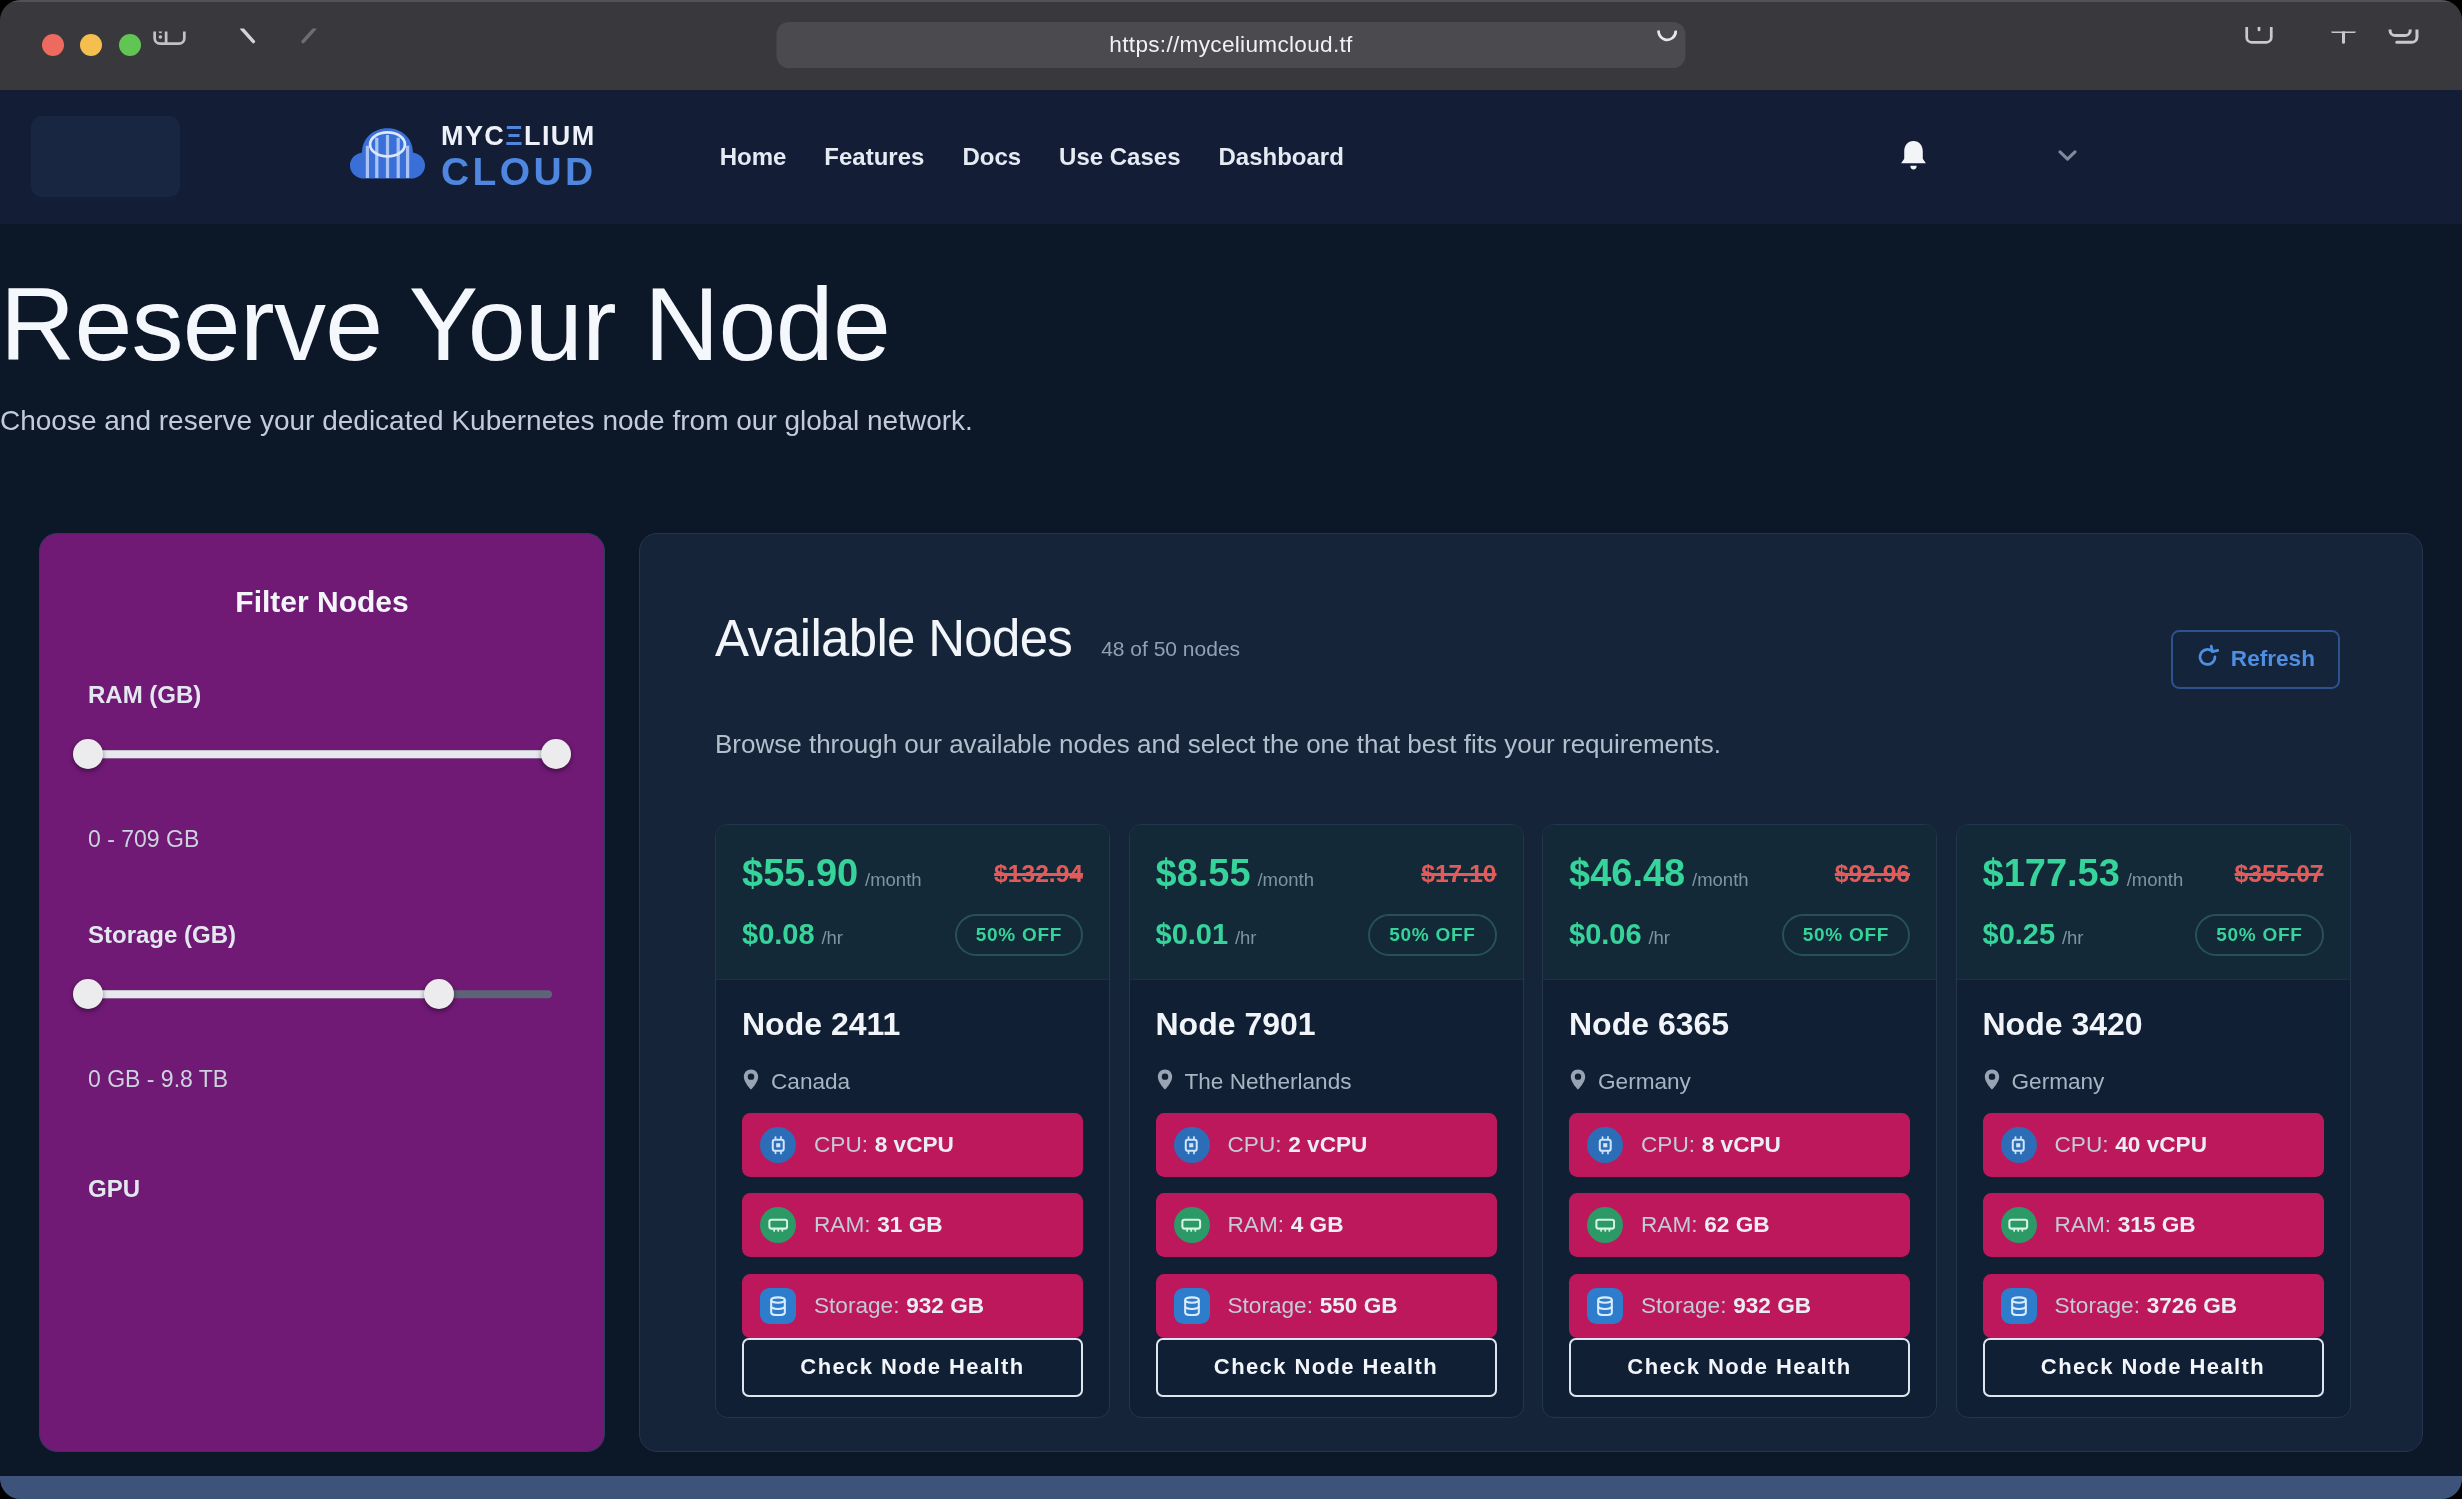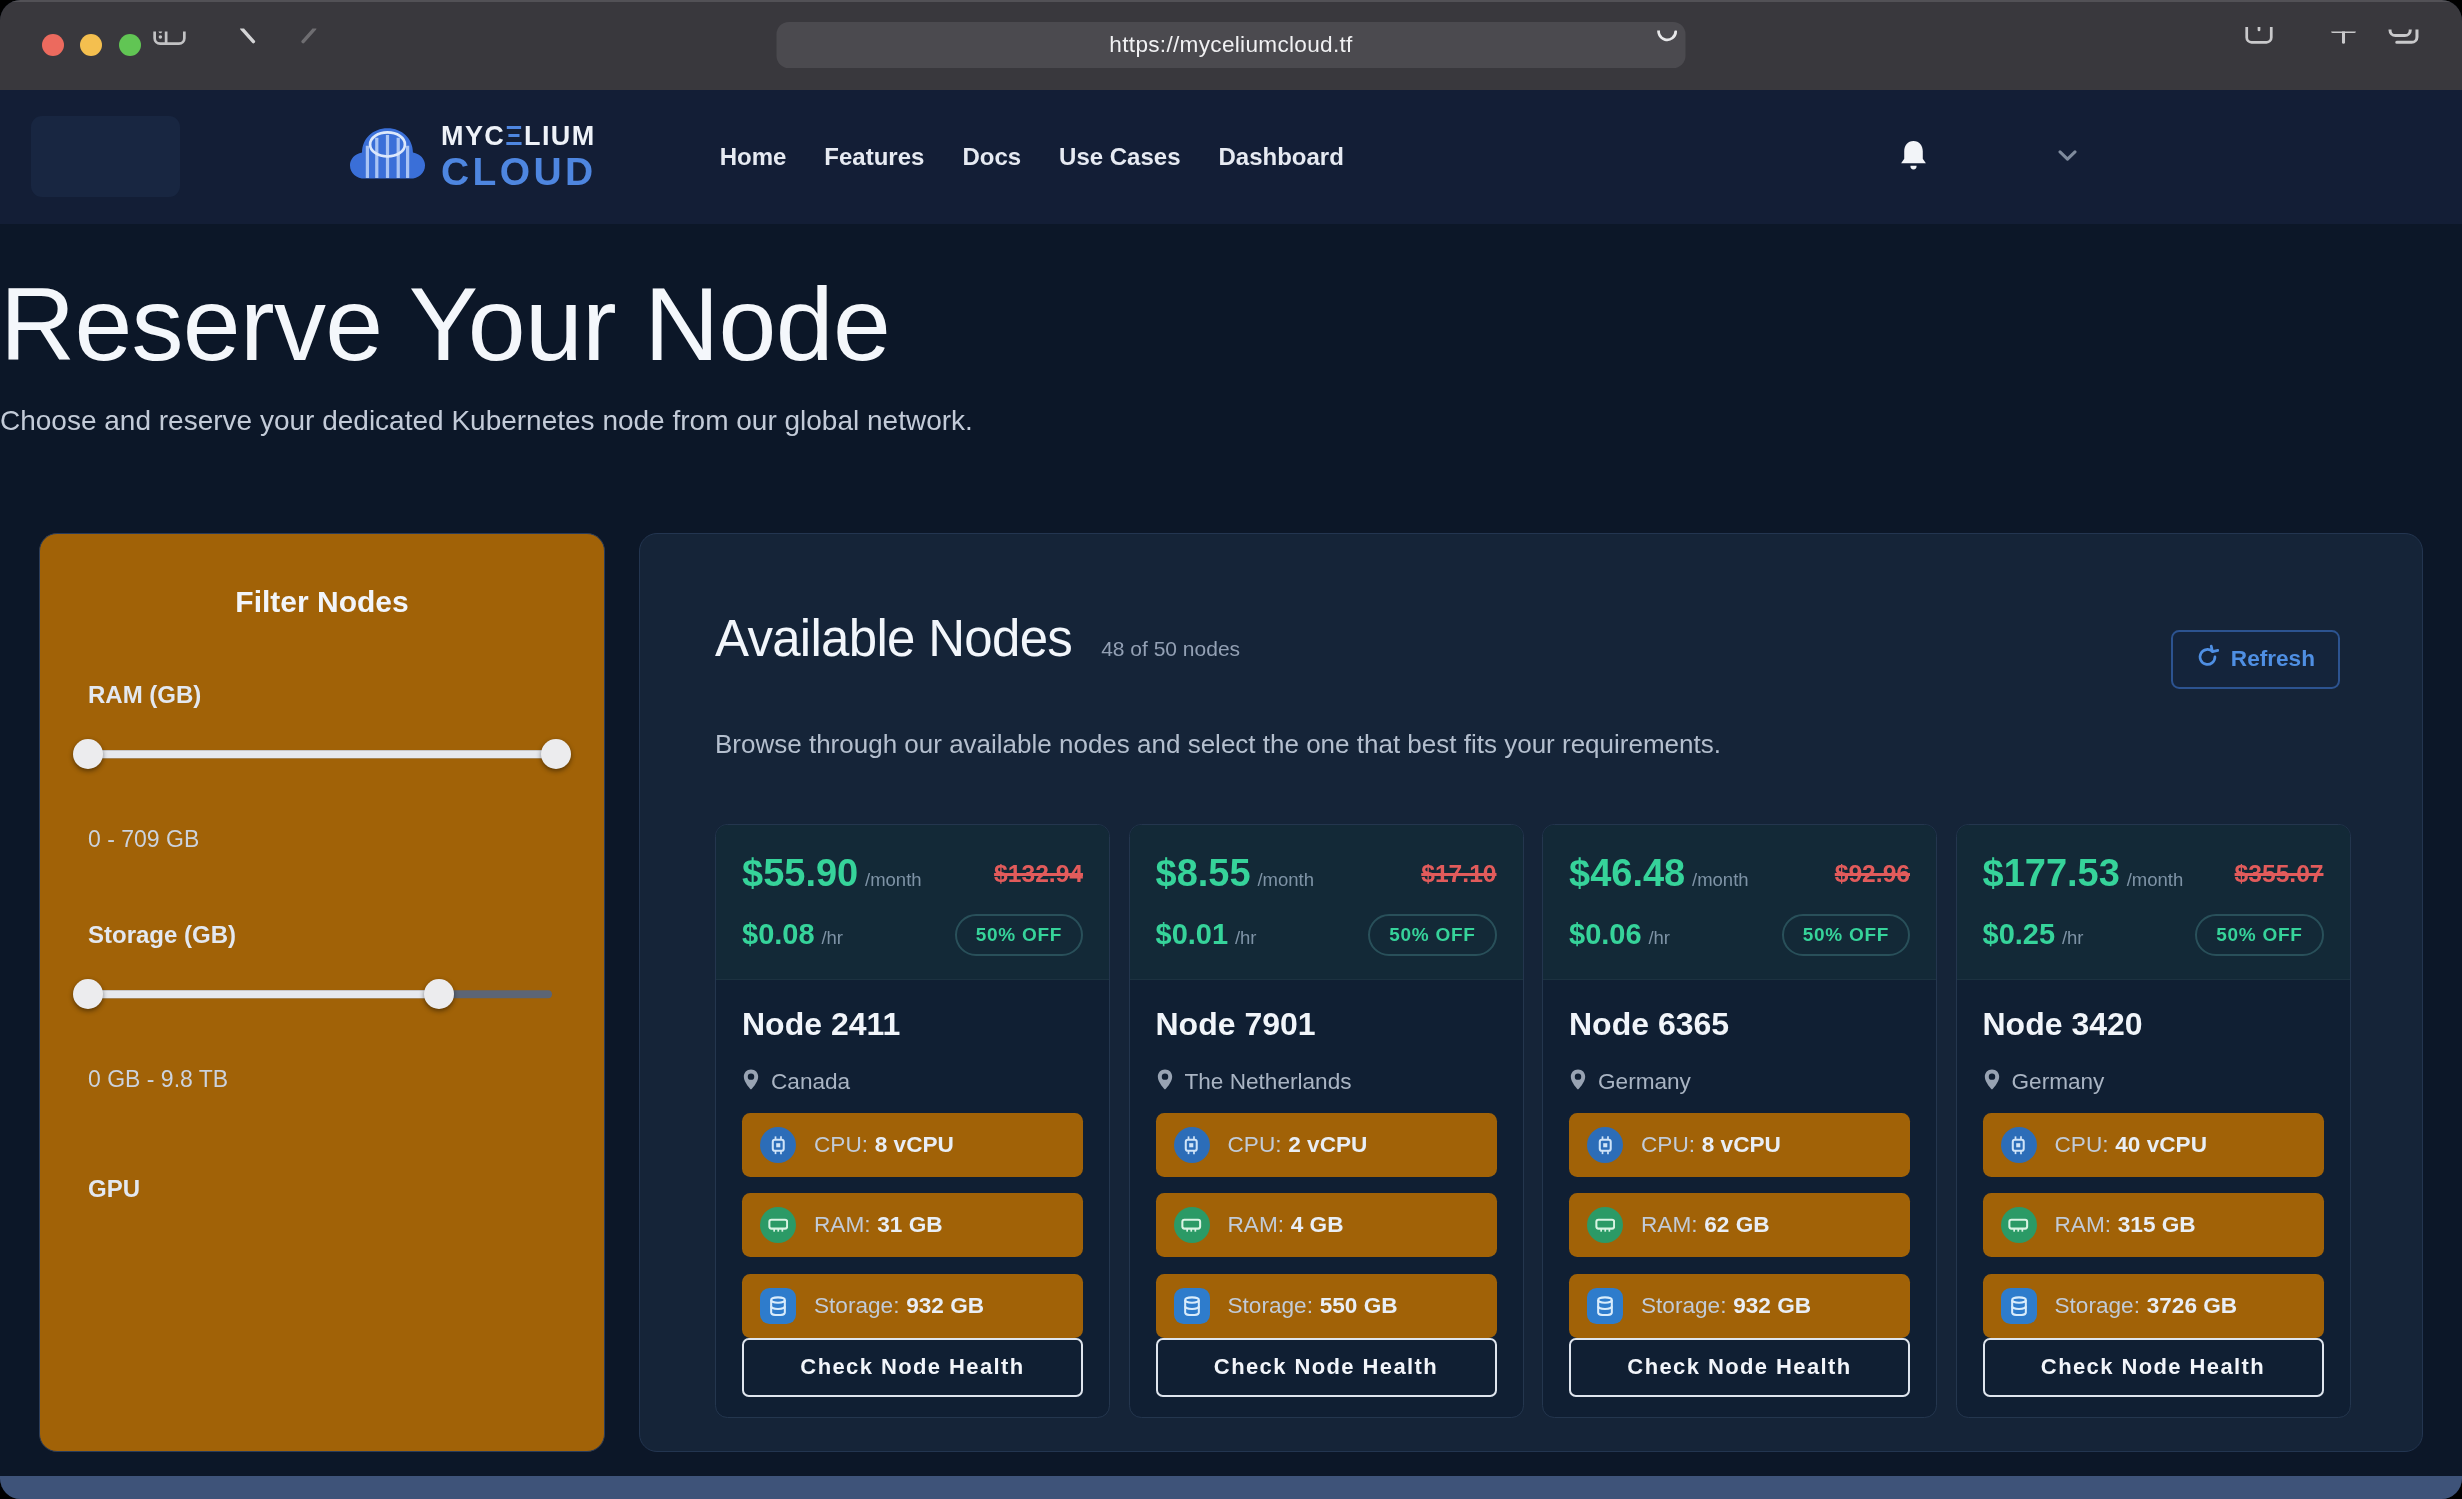--- a/index.html
+++ b/index.html
@@ -33,21 +33,21 @@
   .nav-chevron{position:absolute;left:2058px;top:50%;transform:translateY(-50%);}
 
   
   .hero{margin-top:41px;}
   .hero-title{font-size:104px;font-weight:500;color:#f4f7fb;letter-spacing:-0.7px;}
   .hero-sub{margin-top:21px;font-size:28px;color:#c3cbd8;}
 
   
   .content{display:flex;gap:34px;padding:0 39px;margin-top:96px;height:919px;align-items:stretch;}
 
-  .filter-panel{width:566px;flex-shrink:0;box-sizing:border-box;background:#a16207;border:1.4px solid #2a3c5a;border-radius:18px;padding:51px 48px;overflow:hidden;}
+  .filter-panel{width:566px;flex-shrink:0;box-sizing:border-box;background:#701a75;border:1.4px solid #2a3c5a;border-radius:18px;padding:51px 48px;overflow:hidden;}
   .f-title{text-align:center;font-size:30px;font-weight:700;color:#f2f5fa;}
   .f-section{margin-top:68px;}
   .f-section:first-of-type{margin-top:62px;}
   .f-label{font-size:24px;font-weight:600;color:#e3e8f0;}
   .f-slider{position:relative;height:30px;margin-top:30px;}
   .track{position:absolute;left:4.1px;right:4.1px;top:50%;transform:translateY(-50%);height:7.5px;border-radius:4.1px;background:#5c6575;}
   .track-fill{position:absolute;top:0;bottom:0;background:#e7e9ee;border-radius:4.1px;}
   .handle{position:absolute;top:50%;width:30px;height:30px;border-radius:50%;background:#ececee;transform:translate(-50%,-50%);box-shadow:0 2.1px 5.5px rgba(0,0,0,.45);cursor:pointer;}
   .f-range{margin-top:57px;font-size:23px;color:#ccd3de;}
   .f-gpu{margin-top:82px;}
@@ -66,21 +66,21 @@
   .head-row{display:flex;justify-content:space-between;align-items:flex-start;}
   .head-row2{display:flex;justify-content:space-between;align-items:center;margin-top:19px;}
   .p-month{font-size:38px;font-weight:700;color:#36d39a;white-space:nowrap;}
   .p-per{font-size:18.5px;font-weight:400;color:#7e93a6;margin-left:6.8px;}
   .p-old{font-size:24.6px;font-weight:700;color:#e25b5b;text-decoration:line-through;text-decoration-thickness:2.7px;margin-top:8.2px;}
   .p-hr{font-size:29px;font-weight:700;color:#36d39a;white-space:nowrap;}
   .pill{border:2.1px solid #29505a;border-radius:683px;padding:8.2px 19px;color:#36d39a;font-size:19px;font-weight:700;letter-spacing:0.7px;white-space:nowrap;}
   .card-body{flex:1;display:flex;flex-direction:column;padding:26px 26px 26px;}
   .n-name{font-size:32px;font-weight:700;color:#f1f5fa;}
   .n-loc{display:flex;align-items:center;gap:11px;margin-top:24.6px;color:#a9b4c3;font-size:22.6px;}
-  .spec{display:flex;align-items:center;gap:18px;background:#a16207;border-radius:8.2px;height:64px;padding:0 18px;margin-top:16.4px;}
+  .spec{display:flex;align-items:center;gap:18px;background:#be185d;border-radius:8.2px;height:64px;padding:0 18px;margin-top:16.4px;}
   .spec:first-of-type{margin-top:24.6px;}
   .spec-icon{width:36px;height:36px;border-radius:50%;display:flex;align-items:center;justify-content:center;flex-shrink:0;}
   .si-cpu{background:#2c6db8;}
   .si-ram{background:#2b9a66;}
   .si-sto{background:#2e7ccc;border-radius:9.6px;}
   .spec-text{font-size:22.6px;color:#c2cbd7;}
   .spec-text .v{color:#e9eef5;font-weight:600;margin-left:6.8px;}
   .btn-health{margin-top:auto;height:55px;border:2.1px solid #dfe5ee;border-radius:6.8px;display:flex;align-items:center;justify-content:center;color:#f2f5fa;font-size:22px;font-weight:700;letter-spacing:1.4px;cursor:pointer;}
 
   .footer-strip{position:absolute;left:0;right:0;bottom:0;height:23px;background:#3e5379;}

